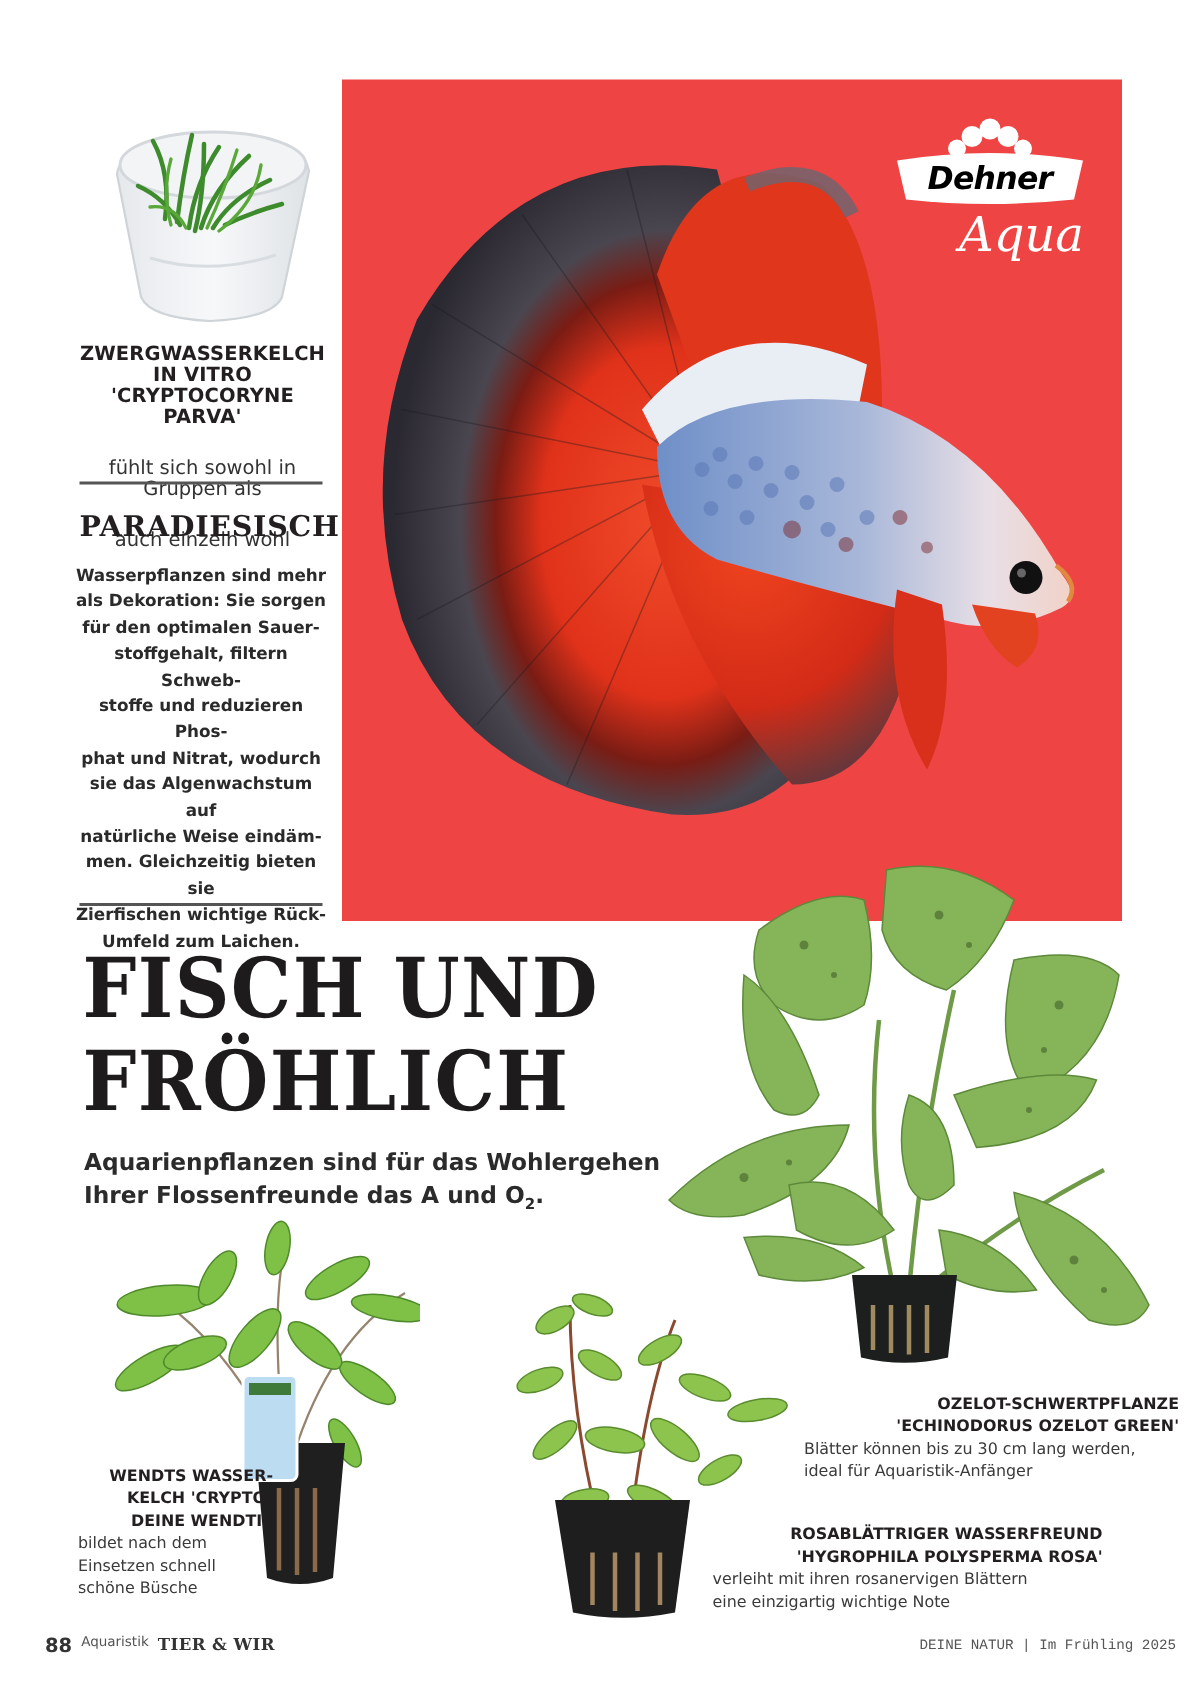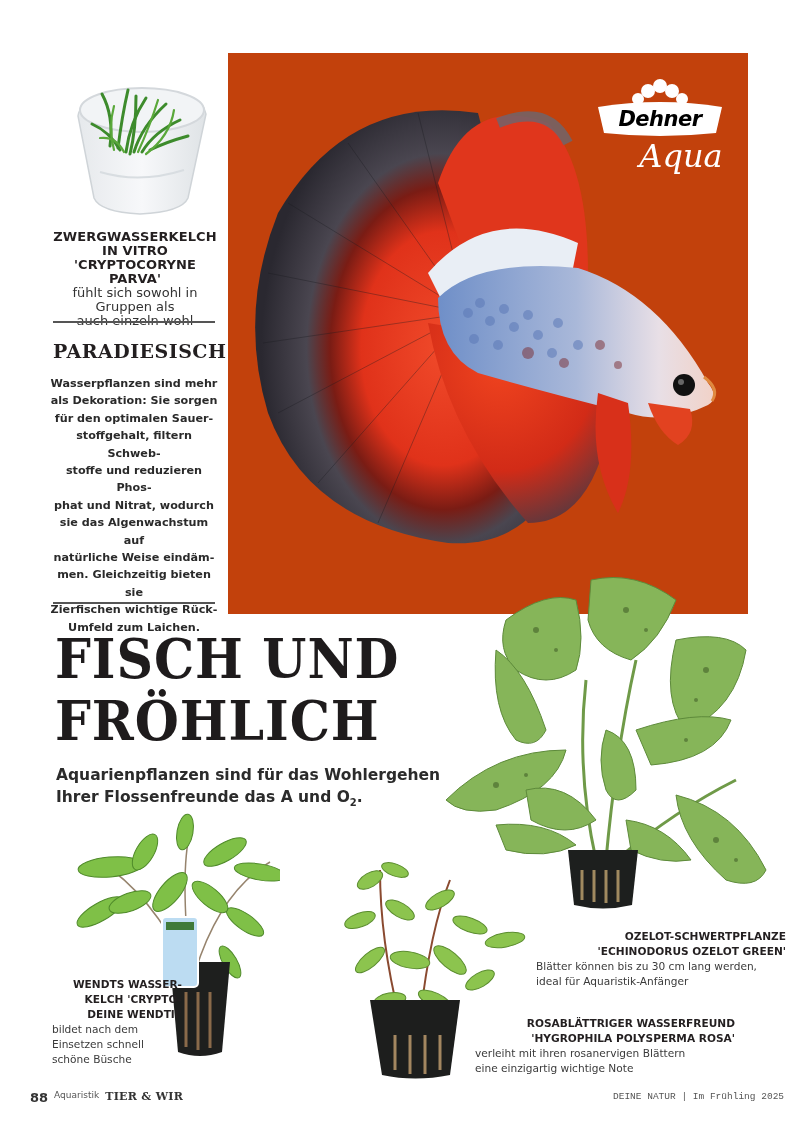--- a/index.html
+++ b/index.html
@@ -5,28 +5,28 @@
   html, body { margin: 0; padding: 0; background: #ffffff; }
   body { width: 800px; height: 1131px; position: relative; overflow: hidden; font-family: "DejaVu Sans", sans-serif; color: #231f20; }
   .abs { position: absolute; }
   .serif { font-family: "DejaVu Serif", "Liberation Serif", serif; }
 
   
   #cup { left: 70px; top: 76px; width: 140px; height: 140px; }
 
   .caption-center { text-align: center; font-size: 13px; line-height: 14px; }
   .caption-bold { font-weight: bold; letter-spacing: 0.1px; }
-  .caption-reg { font-weight: normal; color: #333; }
+  .caption-reg { font-weight: normal; color: #333; margin-top: 20px; }
 
   .hr { background: #555; height: 2px; }
 
   #sidebar-title { left: 53px; top: 340px; width: 162px; text-align: center; font-size: 19px; font-weight: bold; letter-spacing: 0.5px; color: #231f20; }
   #sidebar-body { left: 50px; top: 375px; width: 168px; text-align: center; font-size: 11.2px; line-height: 17.4px; font-weight: bold; color: #2a2a2a; }
 
-  #hero { left: 228px; top: 53px; width: 520px; height: 561px; background: #c2410c; overflow: hidden; }
+  #hero { left: 228px; top: 53px; width: 520px; height: 561px; background: #ef4444; overflow: hidden; }
 
   #headline { left: 55px; top: 628px; font-size: 55px; line-height: 62px; font-weight: bold; letter-spacing: 1px; color: #1e1b1c; transform: scaleX(0.92); transform-origin: left top; }
   #subhead { left: 56px; top: 764px; font-size: 15.5px; line-height: 22px; font-weight: bold; color: #2b2b2b; }
 
   .plant-cap { font-size: 10.6px; line-height: 15px; }
   .plant-cap .t { font-weight: bold; color: #231f20; text-align: right; }
   .plant-cap .d { color: #3a3a3a; }
 
   #footer-left { left: 30px; top: 1090px; font-size: 12px; display: flex; align-items: flex-start; gap: 6px; }
   #footer-left .pn { font-size: 13px; font-weight: bold; color: #333; }

